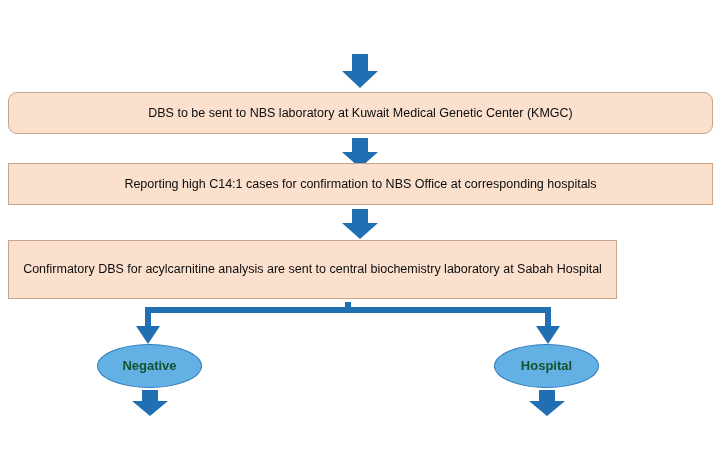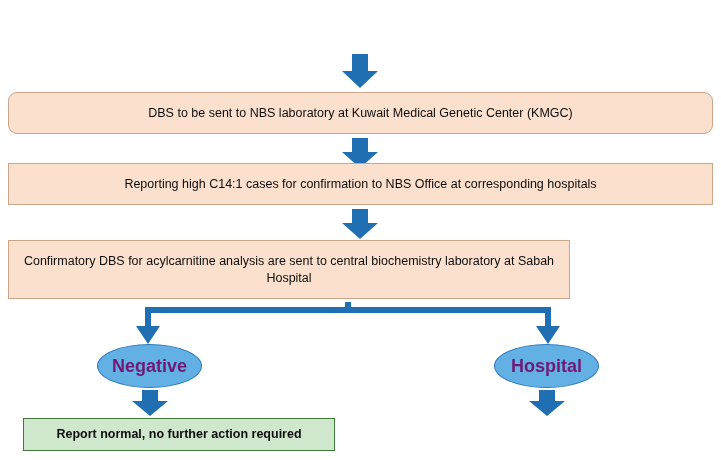--- a/index.html
+++ b/index.html
@@ -38,22 +38,22 @@
   .box-green {
     background: #cfe7cd;
     border: 1px solid #3f7a3a;
     font-weight: bold;
   }
   .ellipse {
     background: #63b0e4;
     border: 1px solid #2f7bbd;
     border-radius: 50%;
     font-weight: bold;
-    color: #701a75;
-    font-size: 18px;
+    color: #14532d;
+    font-size: 13px;
   }
   .arrow {
     position: absolute;
   }
   .arrow svg {
     display: block;
     overflow: visible;
   }
 </style>
 </head>
@@ -81,21 +81,21 @@
   <div class="node box-peach" style="left:8px; top:163px; width:705px; height:42px;">
     <span>Reporting high C14:1 cases for confirmation to NBS Office at corresponding hospitals</span>
   </div>
 
   <div class="arrow" style="left:330px; top:209px;">
     <svg width="60" height="30" viewBox="0 0 60 30">
       <polygon points="22,0 38,0 38,14 48,14 30,30 12,14 22,14" fill="#1F6FB2"></polygon>
     </svg>
   </div>
 
-  <div class="node box-peach" style="left:8px; top:240px; width:562px; height:59px;text-align:center;">
+  <div class="node box-peach" style="left:8px; top:240px; width:609px; height:59px;text-align:center;">
     <span>Confirmatory DBS for acylcarnitine analysis are sent to central biochemistry laboratory at Sabah Hospital</span>
   </div>
 
   <div class="arrow" style="left:100px; top:300px;">
     <svg width="500" height="50" viewBox="0 0 500 50">
       <path d="M 248 2 L 248 10 L 48 10 L 48 28" stroke="#1F6FB2" stroke-width="6" fill="none"></path>
       <polygon points="36,26 60,26 48,44" fill="#1F6FB2"></polygon>
       <path d="M 248 10 L 448 10 L 448 28" stroke="#1F6FB2" stroke-width="6" fill="none"></path>
       <polygon points="436,26 460,26 448,44" fill="#1F6FB2"></polygon>
     </svg>
@@ -114,18 +114,15 @@
       <polygon points="22,0 38,0 38,11 48,11 30,26 12,11 22,11" fill="#1F6FB2"></polygon>
     </svg>
   </div>
 
   <div class="arrow" style="left:517px; top:390px;">
     <svg width="60" height="26" viewBox="0 0 60 26">
       <polygon points="22,0 38,0 38,11 48,11 30,26 12,11 22,11" fill="#1F6FB2"></polygon>
     </svg>
   </div>
 
-  <div class="node box-green" style="left:23px; top:418px; width:312px; height:33px;">
-    <span>Report normal, no further action required</span>
-  </div>
 
 
 </div>
 
 </body></html>

